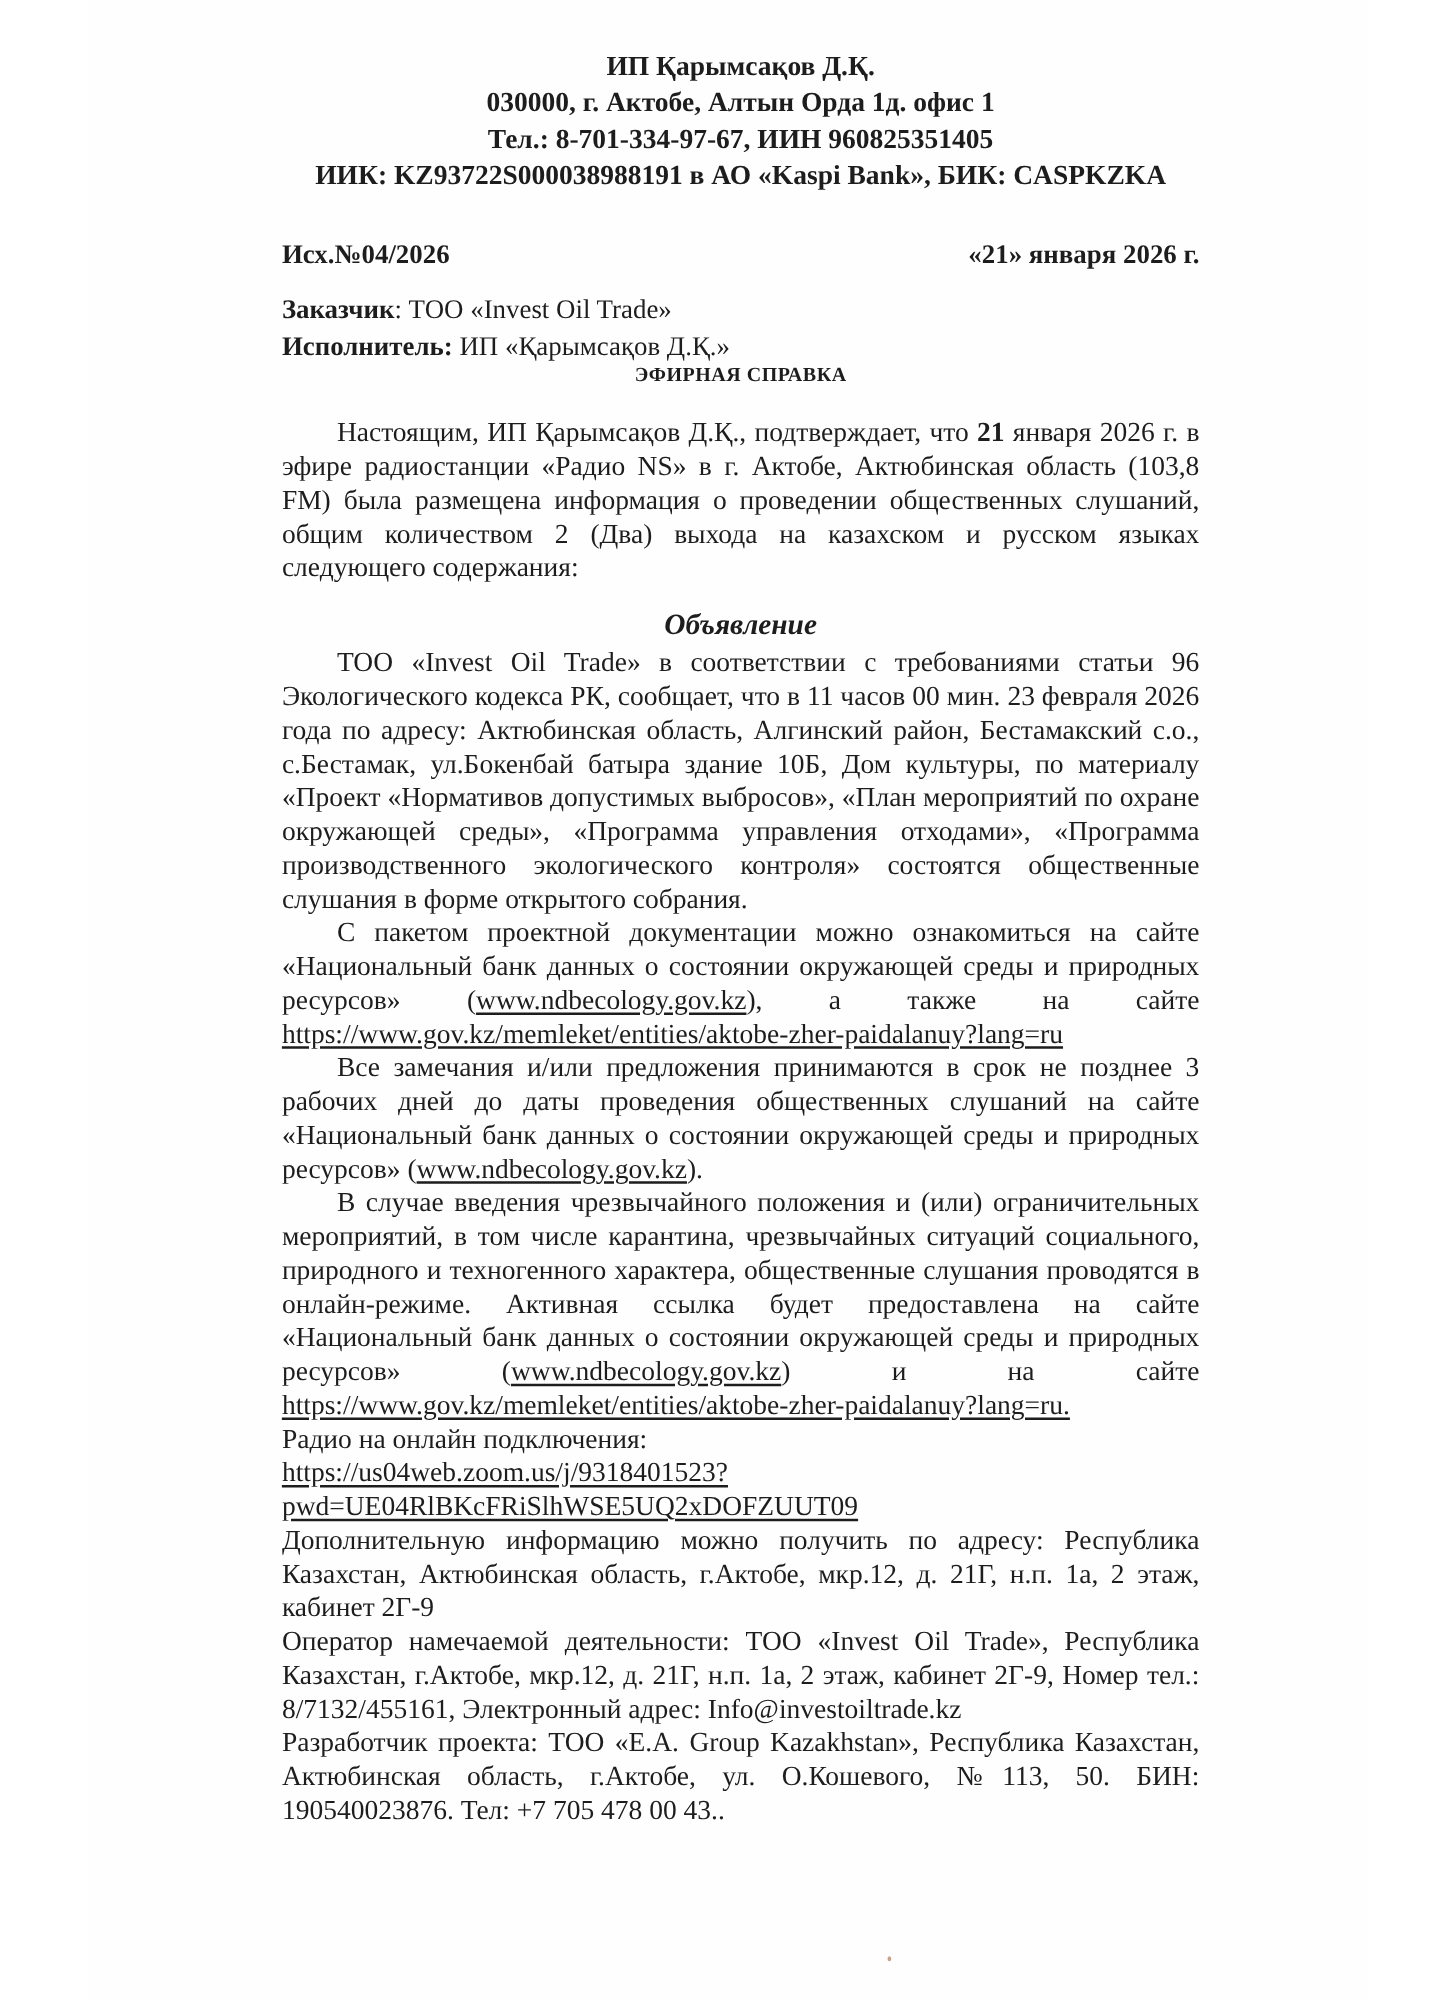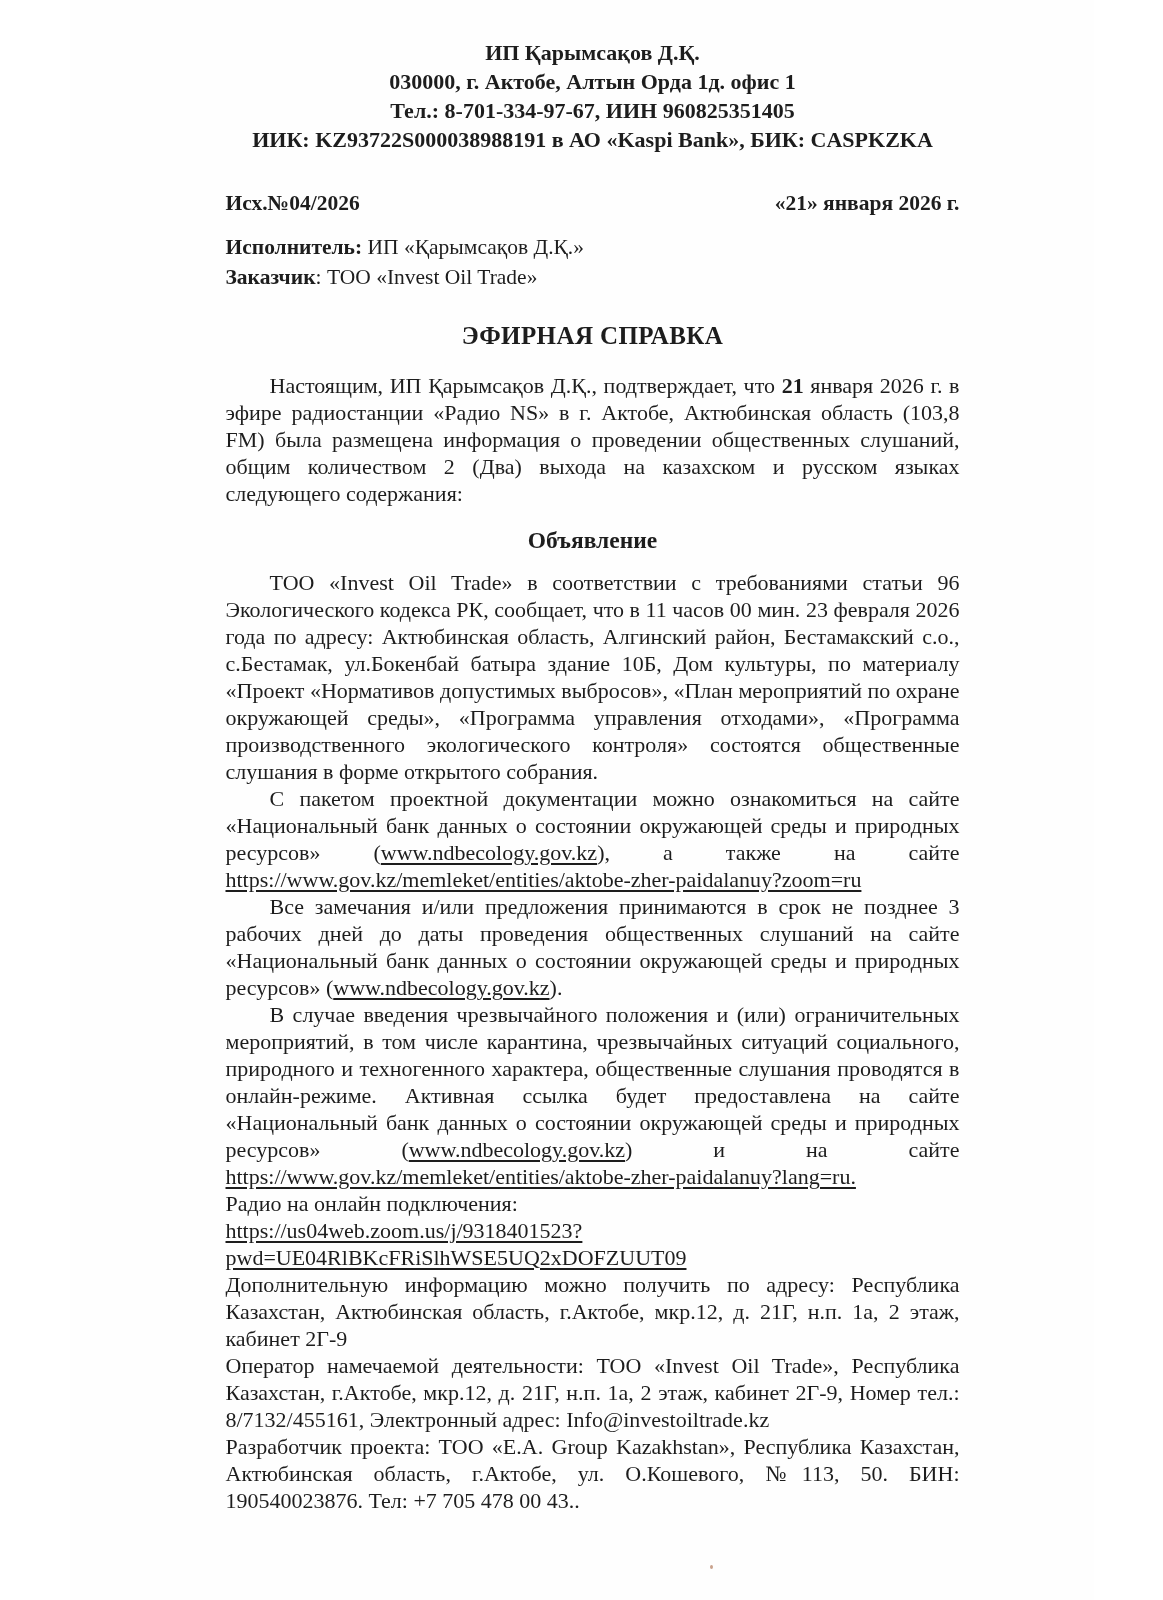--- a/index.html
+++ b/index.html
@@ -30,39 +30,39 @@
     font-weight: bold;
     font-size: 21.5px;
   }
 
   .parties { margin-top: 16px; font-size: 21.5px; line-height: 30px; }
   .parties b { font-weight: bold; }
 
   .doc-title {
     text-align: center;
     font-weight: bold;
-    font-size: 25px;
-    margin-top: 30px;
+    font-size: 16px;
     letter-spacing: 0.4px;
   }
 
   .para {
     margin: 0;
     text-align: justify;
     font-size: 22px;
     line-height: 27px;
   }
   .para.indent { text-indent: 44px; }
   .para.first { margin-top: 22px; }
 
   .section-heading {
     text-align: center;
     font-weight: bold;
     font-size: 23.5px;
-    margin: 20px 0 15px 0;
+    margin: 20px 0 2px 0;
+    font-style: italic;
   }
 
   .doc-link {
     color: inherit;
     text-decoration: underline;
     text-underline-offset: 3px;
     overflow-wrap: anywhere;
   }
 
   .details .para { text-indent: 0; }
@@ -89,33 +89,33 @@
       <div>Тел.: 8-701-334-97-67, ИИН 960825351405</div>
       <div>ИИК: KZ93722S000038988191 в АО «Kaspi Bank», БИК: CASPKZKA</div>
     </div>
 
     <div class="meta-row">
       <div>Исх.№04/2026</div>
       <div>«21» января 2026 г.</div>
     </div>
 
     <div class="parties">
+      <div><b>Заказчик</b><span>: ТОО «Invest Oil Trade»</span></div>
       <div><b>Исполнитель:</b><span> ИП «Қарымсақов Д.Қ.»</span></div>
-      <div><b>Заказчик</b><span>: ТОО «Invest Oil Trade»</span></div>
     </div>
 
     <div class="doc-title">ЭФИРНАЯ СПРАВКА</div>
 
     <p class="para indent first"><span>Настоящим, ИП Қарымсақов Д.Қ., подтверждает, что </span><b>21</b><span> января 2026 г. в эфире радиостанции «Радио NS» в г. Актобе, Актюбинская область (103,8 FM) была размещена информация о проведении общественных слушаний, общим количеством 2 (Два) выхода на казахском и русском языках следующего содержания:</span></p>
 
     <div class="section-heading">Объявление</div>
 
     <p class="para indent">ТОО «Invest Oil Trade» в соответствии с требованиями статьи 96 Экологического кодекса РК, сообщает, что в 11 часов 00 мин. 23 февраля 2026 года по адресу: Актюбинская область, Алгинский район, Бестамакский с.о., с.Бестамак, ул.Бокенбай батыра здание 10Б, Дом культуры, по материалу «Проект «Нормативов допустимых выбросов», «План мероприятий по охране окружающей среды», «Программа управления отходами», «Программа производственного экологического контроля»  состоятся общественные слушания в форме открытого собрания.</p>
 
-    <p class="para indent"><span>С пакетом проектной документации можно ознакомиться на сайте «Национальный банк данных о состоянии окружающей среды и природных ресурсов» (</span><span class="doc-link">www.ndbecology.gov.kz</span><span>), а также на сайте </span><span class="doc-link">https://www.gov.kz/memleket/entities/aktobe-zher-paidalanuy?zoom=ru</span></p>
+    <p class="para indent"><span>С пакетом проектной документации можно ознакомиться на сайте «Национальный банк данных о состоянии окружающей среды и природных ресурсов» (</span><span class="doc-link">www.ndbecology.gov.kz</span><span>), а также на сайте </span><span class="doc-link">https://www.gov.kz/memleket/entities/aktobe-zher-paidalanuy?lang=ru</span></p>
 
     <p class="para indent"><span>Все замечания и/или предложения принимаются в срок не позднее 3 рабочих дней до даты проведения общественных слушаний на сайте «Национальный банк данных о состоянии окружающей среды и природных ресурсов» (</span><span class="doc-link">www.ndbecology.gov.kz</span><span>).</span></p>
 
     <p class="para indent"><span>В случае введения чрезвычайного положения и (или) ограничительных мероприятий, в том числе карантина, чрезвычайных ситуаций социального, природного и техногенного характера, общественные слушания проводятся в онлайн-режиме. Активная ссылка будет предоставлена на сайте «Национальный банк данных о состоянии окружающей среды и природных ресурсов» (</span><span class="doc-link">www.ndbecology.gov.kz</span><span>) и на сайте </span><span class="doc-link">https://www.gov.kz/memleket/entities/aktobe-zher-paidalanuy?lang=ru.</span></p>
 
     <div class="details">
       <p class="para">Радио на онлайн подключения:</p>
       <p class="para"><span class="doc-link">https://us04web.zoom.us/j/9318401523?pwd=UE04RlBKcFRiSlhWSE5UQ2xDOFZUUT09</span></p>
       <p class="para">Дополнительную информацию можно получить по адресу: Республика Казахстан, Актюбинская область, г.Актобе, мкр.12, д. 21Г, н.п. 1а, 2 этаж, кабинет 2Г-9</p>
       <p class="para">Оператор намечаемой деятельности: ТОО «Invest Oil Trade», Республика Казахстан, г.Актобе, мкр.12, д. 21Г, н.п. 1а, 2 этаж, кабинет 2Г-9, Номер тел.: 8/7132/455161, Электронный адрес: Info@investoiltrade.kz</p>

